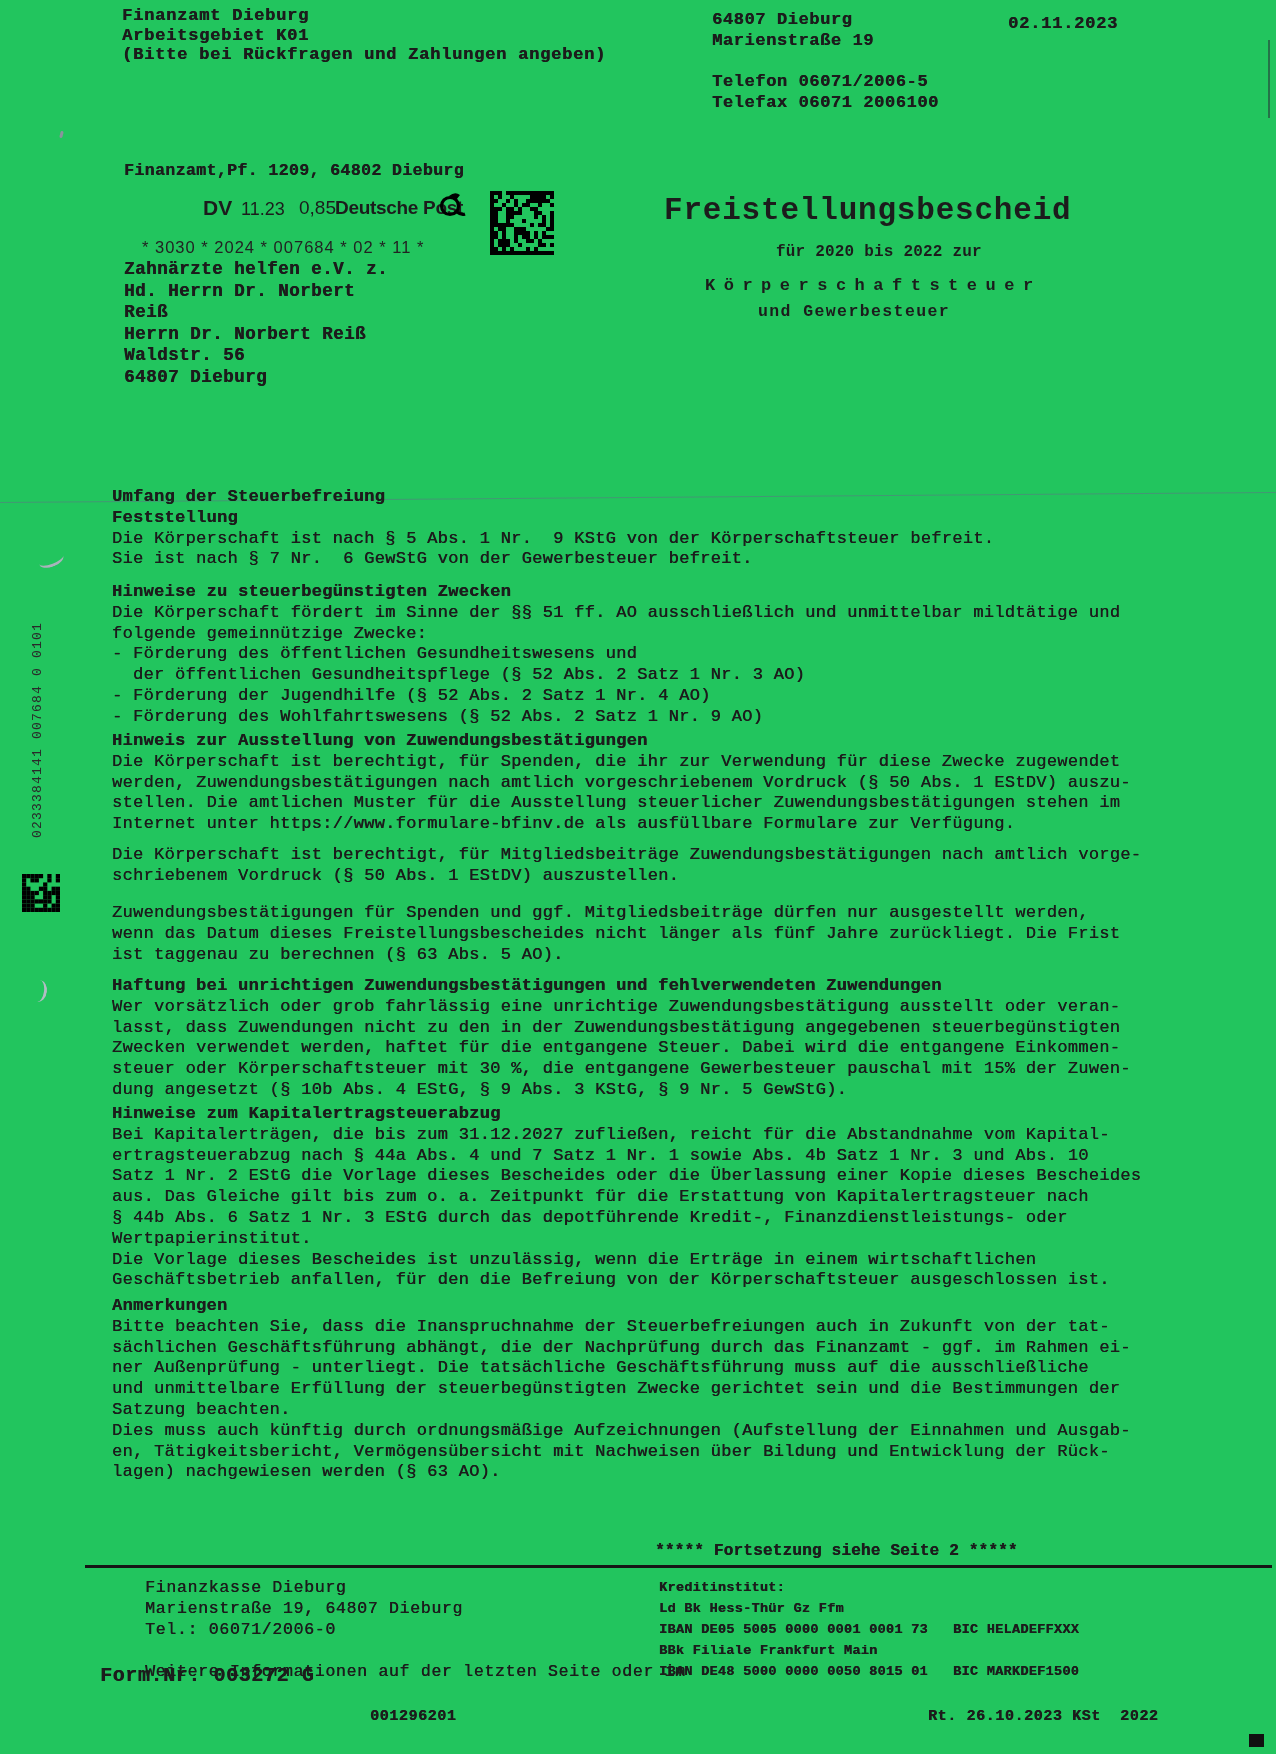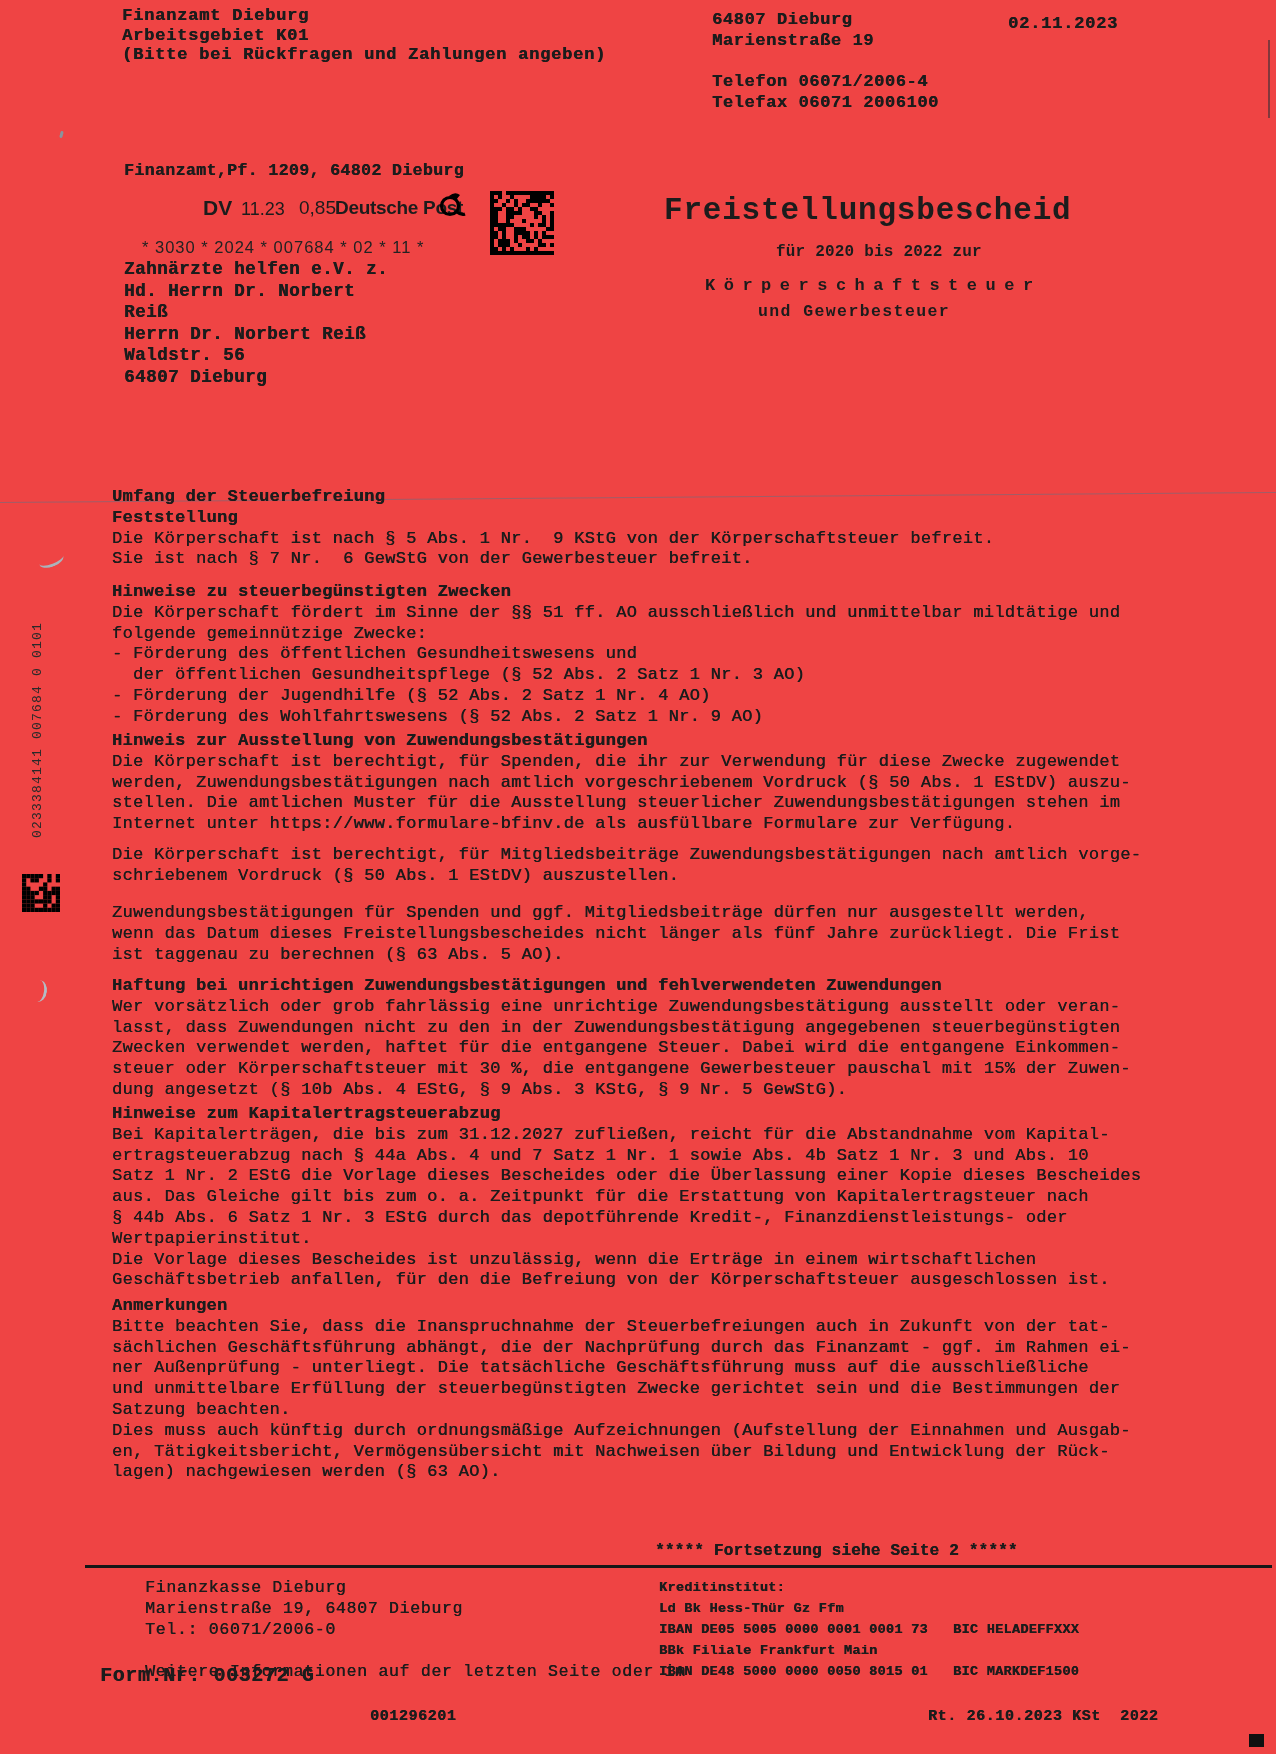--- a/index.html
+++ b/index.html
@@ -1,16 +1,16 @@
 <!DOCTYPE html>
 <html><head>
 <meta charset="utf-8">
 <style>
   html,body{margin:0;padding:0;background:#e8e6e0;}
-  .page{position:relative;width:1276px;height:1754px;background:#ef4444;overflow:hidden;color:#1c1c1c;}
+  .page{position:relative;width:1276px;height:1754px;background:#22c55e;overflow:hidden;color:#1c1c1c;}
   .abs{position:absolute;}
   .mono{font-family:"Liberation Mono","DejaVu Sans Mono",monospace;white-space:pre;}
   .sans{font-family:"Liberation Sans","DejaVu Sans",sans-serif;white-space:pre;}
   .b{font-weight:700;}
   .ink{text-shadow:.4px 0 0 currentColor;}
 
   .hdr-left{left:122px;top:6px;font-size:17px;line-height:19.7px;letter-spacing:.8px;}
   .hdr-addr{left:712px;top:10px;font-size:17px;line-height:20.5px;letter-spacing:.6px;}
   .hdr-tel{left:712px;top:72px;font-size:17px;line-height:20.5px;letter-spacing:.6px;}
   .date{left:1008px;top:14px;font-size:17px;letter-spacing:.8px;}
@@ -62,21 +62,21 @@
 <div class="page">
 
   <div class="abs crease"></div>
   <div class="abs art1"></div>
   <div class="abs art2"></div>
   <div class="abs dot1"></div>
   <div class="abs vline"></div>
 
   <div class="abs mono b ink hdr-left"><div>Finanzamt Dieburg</div><div>Arbeitsgebiet K01</div><div>(Bitte bei Rückfragen und Zahlungen angeben)</div></div>
   <div class="abs mono b ink hdr-addr"><div>64807 Dieburg</div><div>Marienstraße 19</div></div>
-  <div class="abs mono b ink hdr-tel"><div>Telefon 06071/2006-4</div><div>Telefax 06071 2006100</div></div>
+  <div class="abs mono b ink hdr-tel"><div>Telefon 06071/2006-5</div><div>Telefax 06071 2006100</div></div>
   <div class="abs mono b ink date">02.11.2023</div>
 
   <div class="abs mono b ink sender">Finanzamt,Pf. 1209, 64802 Dieburg</div>
   <div class="abs sans b frank-dv">DV</div>
   <div class="abs sans frank-period">11.23</div>
   <div class="abs sans frank-price">0,85</div>
   <div class="abs sans b frank-carrier">Deutsche Post</div>
   <svg class="abs posthorn" width="30" height="26" viewBox="0 0 30 26">
     <circle cx="13" cy="14" r="8.5" fill="none" stroke="#000" stroke-width="3.2"></circle>
     <path d="M20 20 q4.5 3.5 8 2" fill="none" stroke="#000" stroke-width="3"></path>

